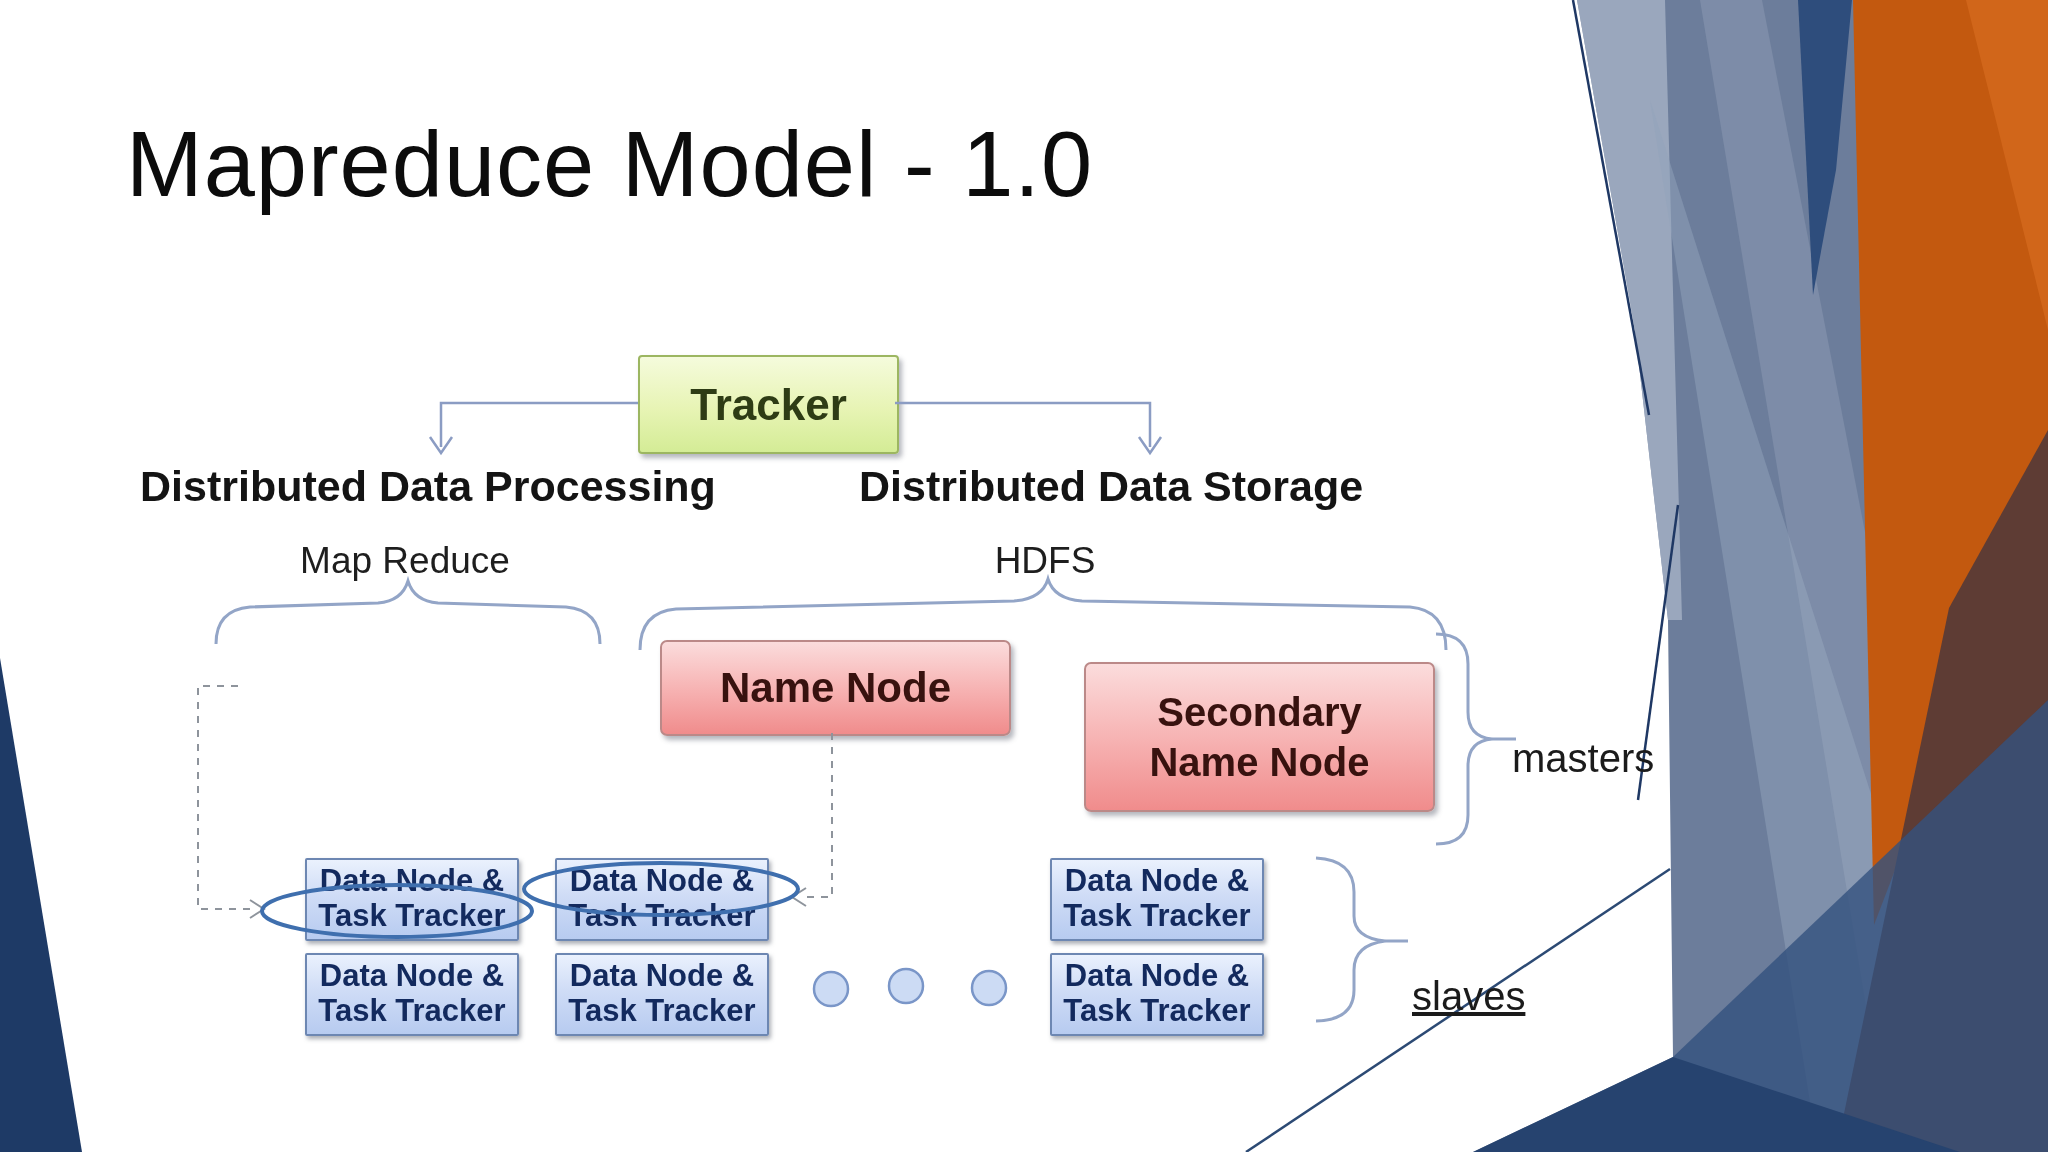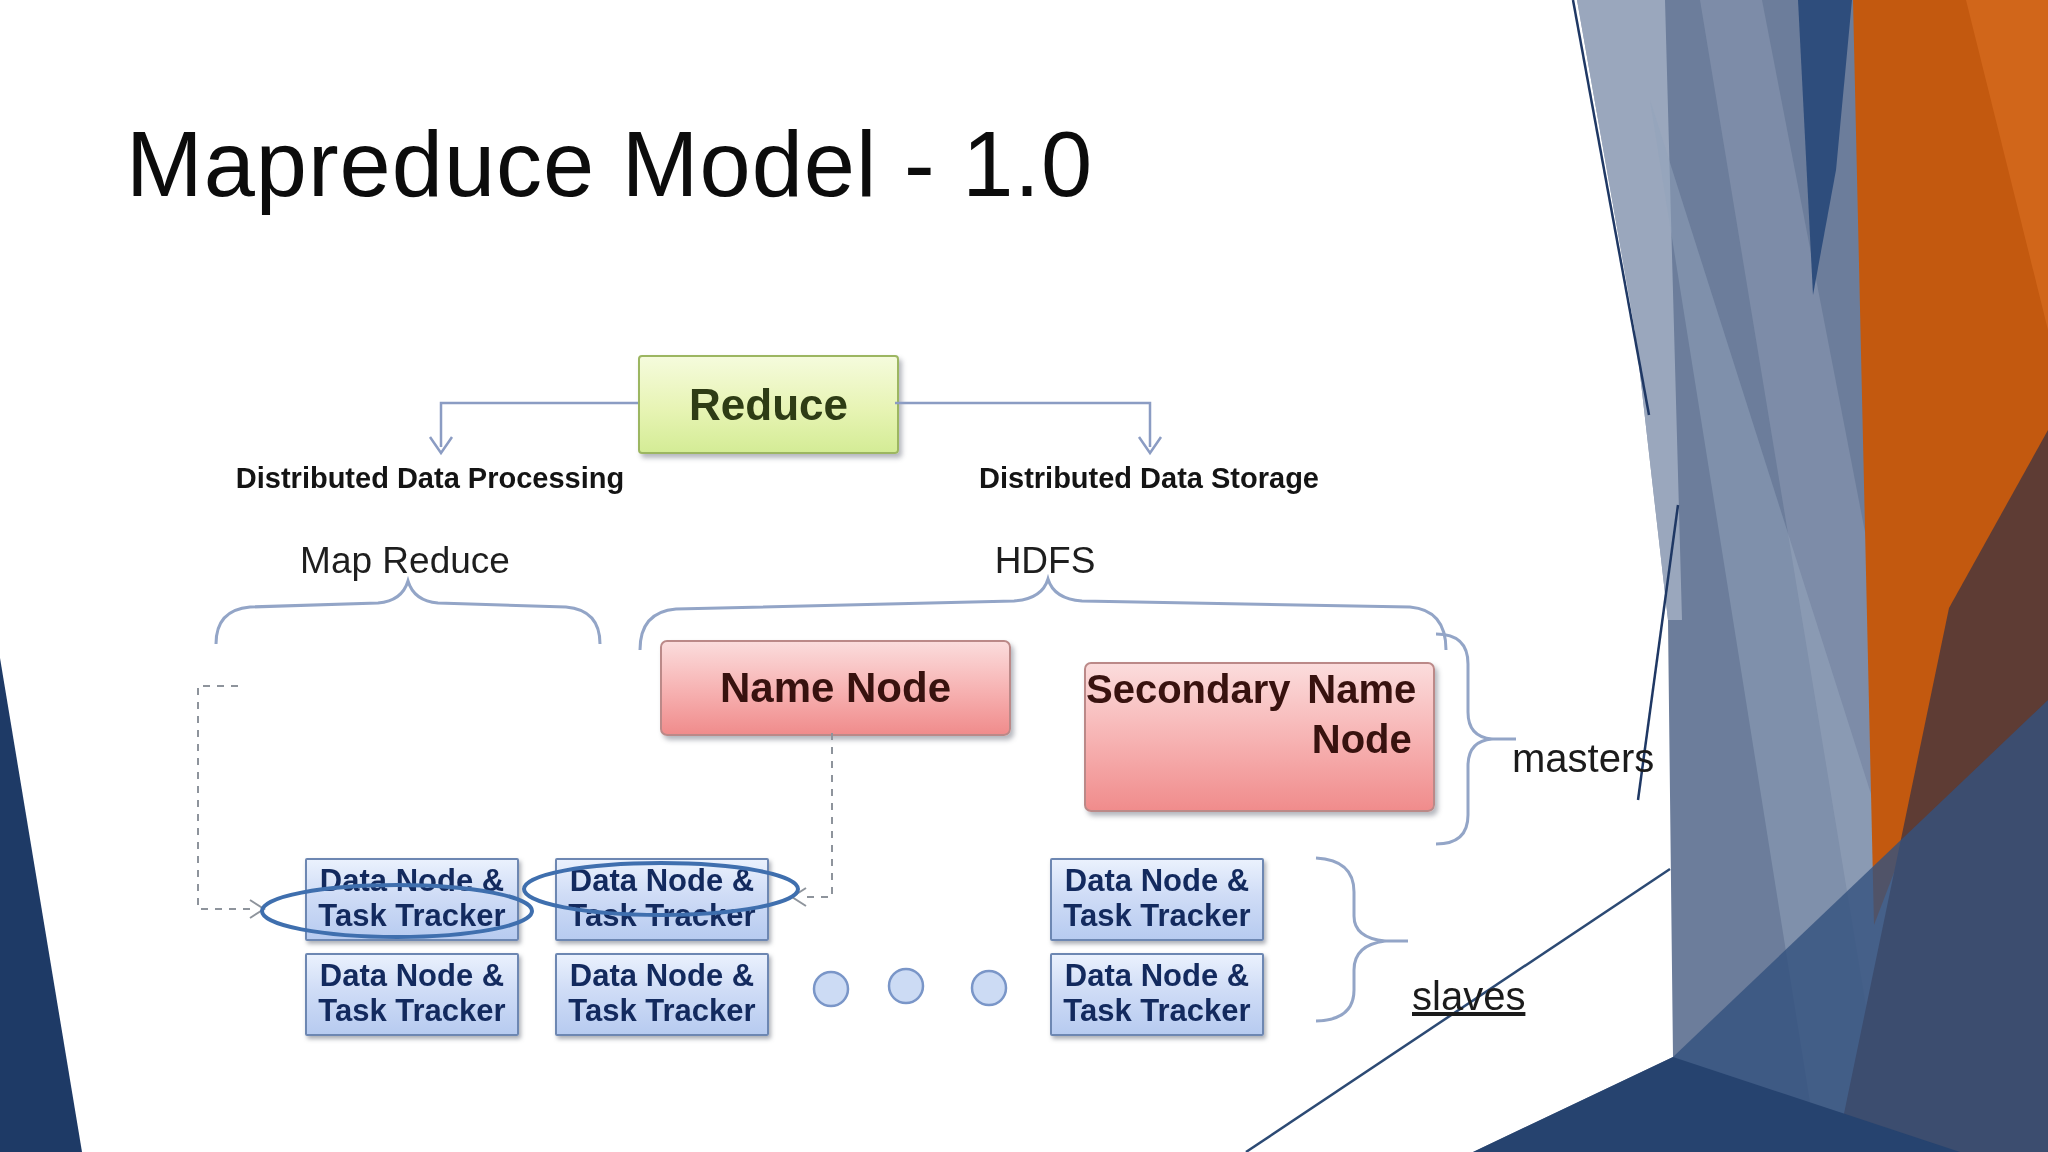--- a/index.html
+++ b/index.html
@@ -8,38 +8,38 @@
     font-family:"Liberation Sans",sans-serif;
   }
   .abs{position:absolute;}
   svg{display:block;}
   
   .title{
     left:126px;top:116px;font-size:92px;line-height:1.05;color:#0c0c0c;
     letter-spacing:1px;white-space:nowrap;
   }
   
-  .hdr{font-size:29px;font-weight:bold;color:#141414;text-align:center;white-space:nowrap;}
+  .hdr{font-size:43px;font-weight:bold;color:#141414;white-space:nowrap;}
   .sub{font-size:37px;font-weight:400;color:#1e1e1e;text-align:center;white-space:nowrap;}
   .grouplabel{font-size:40px;font-weight:400;color:#1b1b1b;white-space:nowrap;}
   
   .box{border-radius:4px;text-align:center;box-shadow:3px 4px 5px rgba(90,95,110,.45);}
   .box-green{
     width:257px;height:95px;line-height:95px;font-size:44px;font-weight:bold;color:#2e3c15;
     background:linear-gradient(180deg,#f5fbdc 0%,#e7f4b4 55%,#d4ec96 100%);
     border:2px solid #9cb661;
   }
   .box-red{
     width:347px;font-size:42px;font-weight:bold;color:#38120f;
     background:linear-gradient(180deg,#fbdcdc 0%,#f7b4b4 50%,#f08c8c 100%);
     border:2px solid #bb8988;border-radius:7px;
   }
   .box-red.oneline{height:92px;line-height:92px;}
   .box-red.twoline{height:146px;font-size:40px;line-height:50px;padding-top:0;
-    display:flex;flex-direction:row;justify-content:center;}
+    display:flex;flex-direction:column;justify-content:center;}
   .box-blue{
     width:210px;height:76px;font-size:31px;font-weight:bold;color:#132a5e;line-height:35px;
     background:linear-gradient(180deg,#eaf1fd 0%,#cfdcf6 45%,#b7cbf0 100%);
     border:2px solid #6d87b2;border-radius:2px;padding-top:3px;box-sizing:content-box;
     box-shadow:2px 3px 4px rgba(90,95,110,.5);
   }
   .box span{display:block;}
   .box-red.oneline span,.box-green span{display:inline;}
 </style>
 </head>
@@ -70,21 +70,21 @@
 
   <div class="abs hdr" style="left:140px;top:462px;width:580px;">Distributed Data Processing</div>
   <div class="abs sub" style="left:255px;top:540px;width:300px;">Map Reduce</div>
   <div class="abs hdr" style="left:859px;top:462px;width:580px;">Distributed Data Storage</div>
   <div class="abs sub" style="left:895px;top:540px;width:300px;">HDFS</div>
 
   <div class="abs grouplabel" style="left:1512px;top:736px;">masters</div>
   <div class="abs grouplabel" style="left:1412px;top:974px;text-decoration:underline;">slaves</div>
 
   <div class="abs box box-green" style="left:638px;top:355px;">
-    <span>Reduce</span>
+    <span>Tracker</span>
   </div>
 
   <div class="abs box box-red oneline" style="left:660px;top:640px;">
     <span>Name Node</span>
   </div>
   <div class="abs box box-red twoline" style="left:1084px;top:662px;">
     <span>Secondary</span>
     <span>Name Node</span>
   </div>
 

